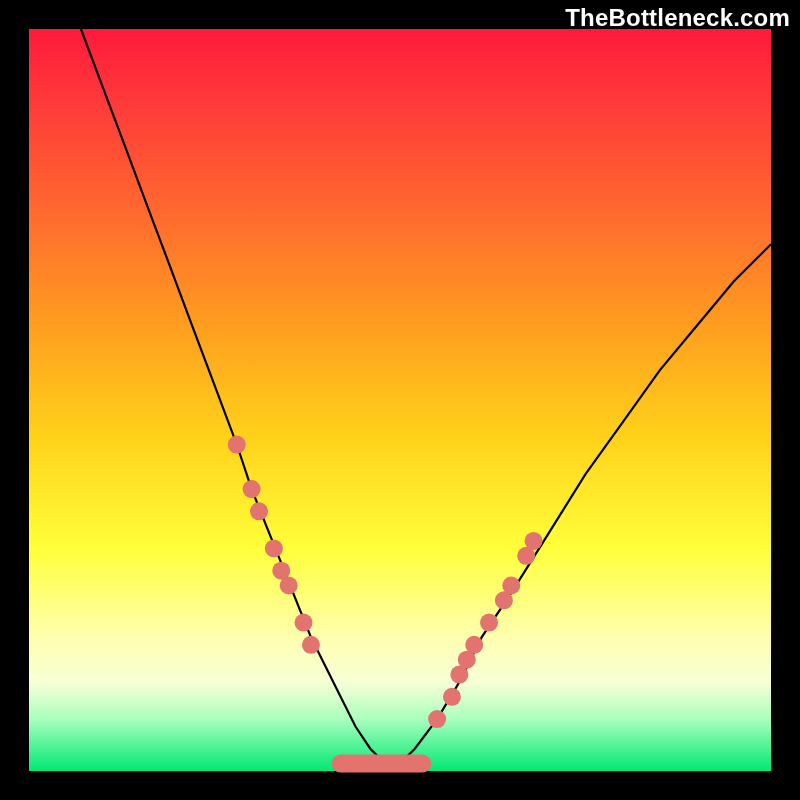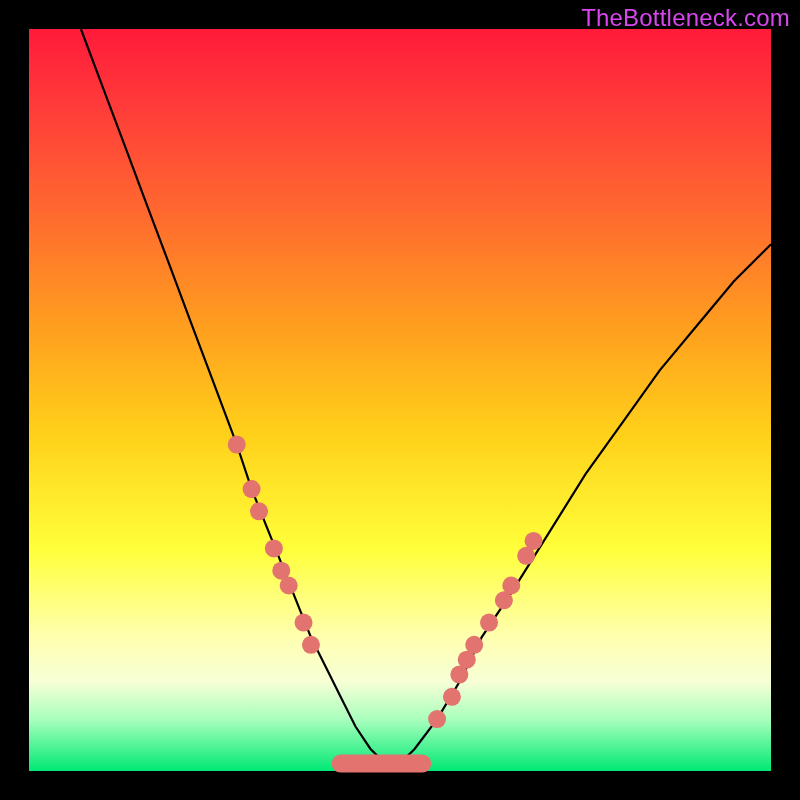--- a/index.html
+++ b/index.html
@@ -31,24 +31,24 @@
       #ffff3a 70%,
       #ffffb0 82%,
       #f7ffd6 88%,
       #a9ffbd 93%,
       #00e874 100%);
   }
   .watermark {
     position: absolute;
     top: 4px;
     right: 10px;
-    color: #d946ef;
+    color: #ffffff;
     font-size: 24px;
     letter-spacing: 0.2px;
-    font-weight: 400;
+    font-weight: 700;
   }
   svg.curve {
     position: absolute;
     inset: 0;
     width: 742px;
     height: 742px;
     overflow: visible;
   }
   .datapoint {
     fill: #e2736f;

